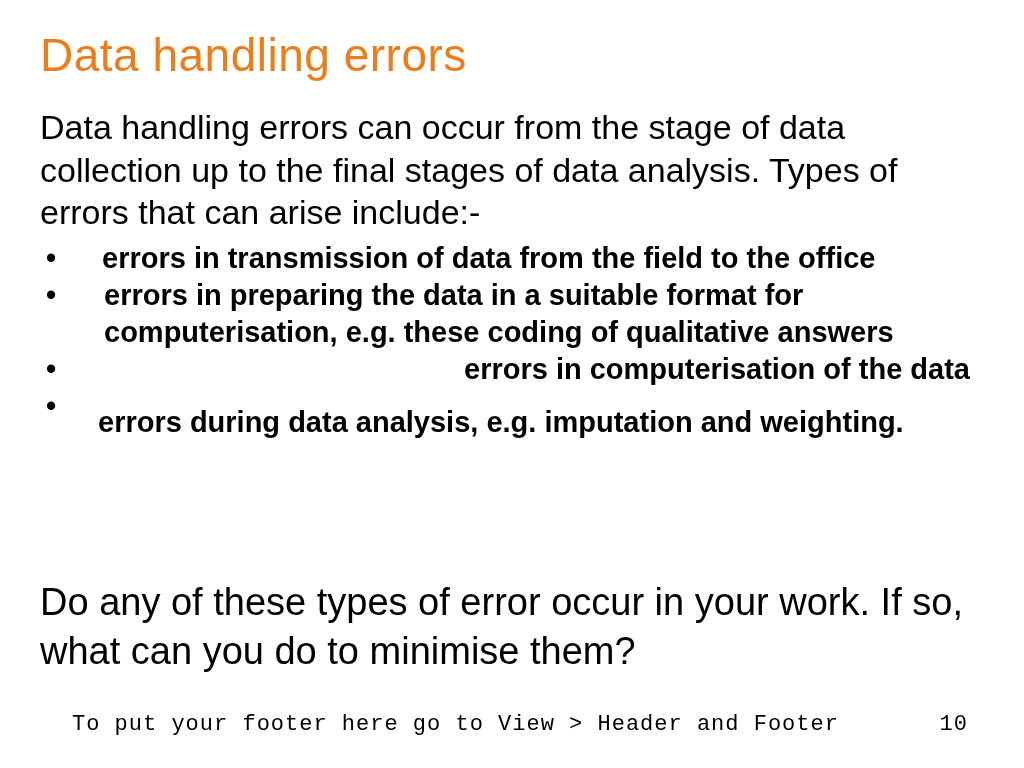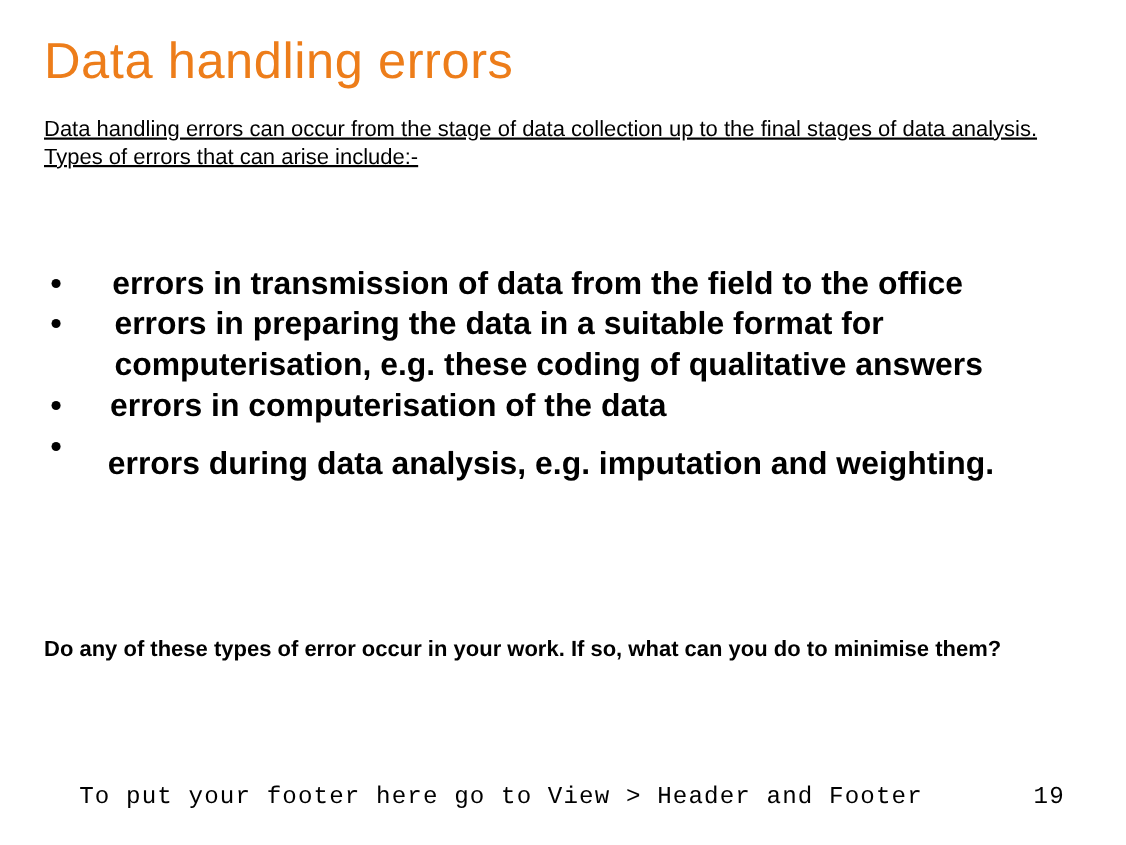--- a/index.html
+++ b/index.html
@@ -25,23 +25,22 @@
     font-size: 46px;
     color: #ed7d1a;
     font-weight: 400;
     letter-spacing: 0.5px;
   }
   .intro {
     position: absolute;
     left: 40px;
     top: 106px;
     width: 930px;
-    font-size: 20px;
+    font-size: 34px;
     line-height: 1.25;
-    text-decoration: underline;
   }
   .bullets {
     position: absolute;
     left: 40px;
     top: 240px;
     width: 930px;
     font-size: 29px;
     line-height: 1.28;
   }
   .row {
@@ -56,30 +55,29 @@
     box-sizing: border-box;
     font-weight: bold;
   }
   .bt {
     flex: 1;
     font-weight: bold;
   }
   
   .row.r0 .bt { padding-left: 4px; }
   .row.r1 .bt { padding-left: 6px; }
-  .row.r2 .bt { padding-left: 2px; }
+  .row.r2 .bt { padding-left: 2px; text-align: right; }
   .row.r3 .bt { padding-left: 0px; margin-top: 16px; }
   .question {
     position: absolute;
     left: 40px;
     top: 578px;
     width: 930px;
-    font-size: 20px;
+    font-size: 38px;
     line-height: 1.28;
-    font-weight: bold;
   }
   .footer {
     position: absolute;
     left: 0;
     top: 712px;
     width: 1024px;
     font-family: "Courier New", Courier, monospace;
     font-size: 22px;
     letter-spacing: 1px;
   }
@@ -118,16 +116,16 @@
     <div class="row r3">
       <div class="dot">•</div>
       <div class="bt">errors during data analysis, e.g. imputation and weighting.</div>
     </div>
   </div>
 
   <div class="question">Do any of these types of error occur in your work.  If so, what can you do to minimise them?</div>
 
   <div class="footer">
     <span class="footer-text">To put your footer here go to View &gt; Header and Footer</span>
-    <span class="page-num">19</span>
+    <span class="page-num">10</span>
   </div>
 
 </div>
 
 </body></html>

